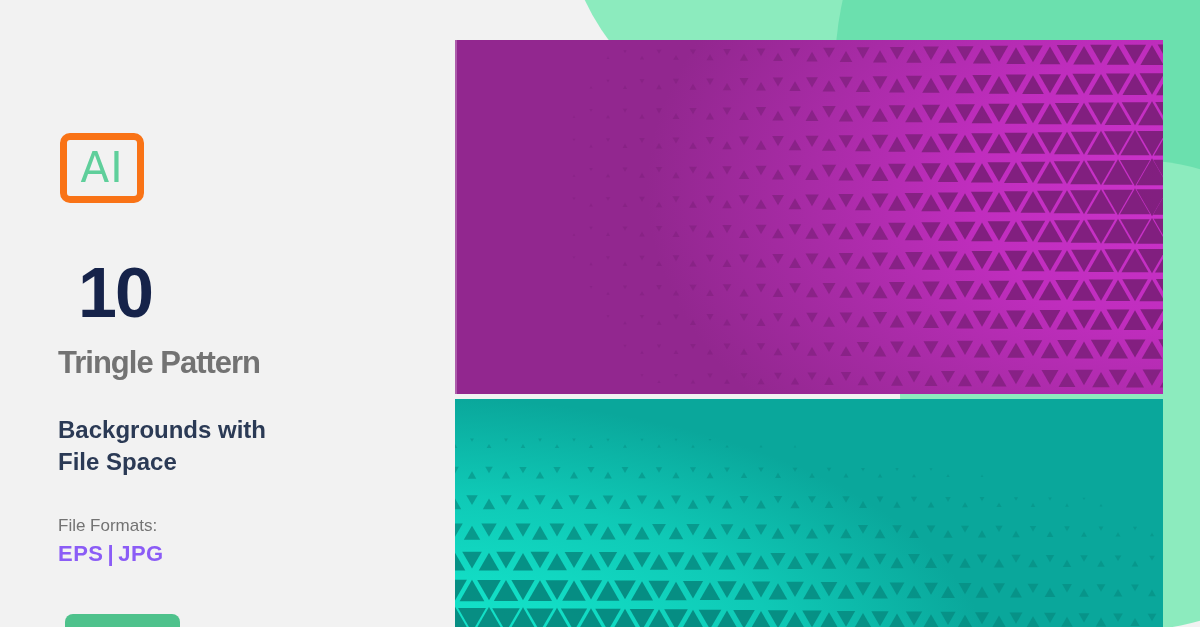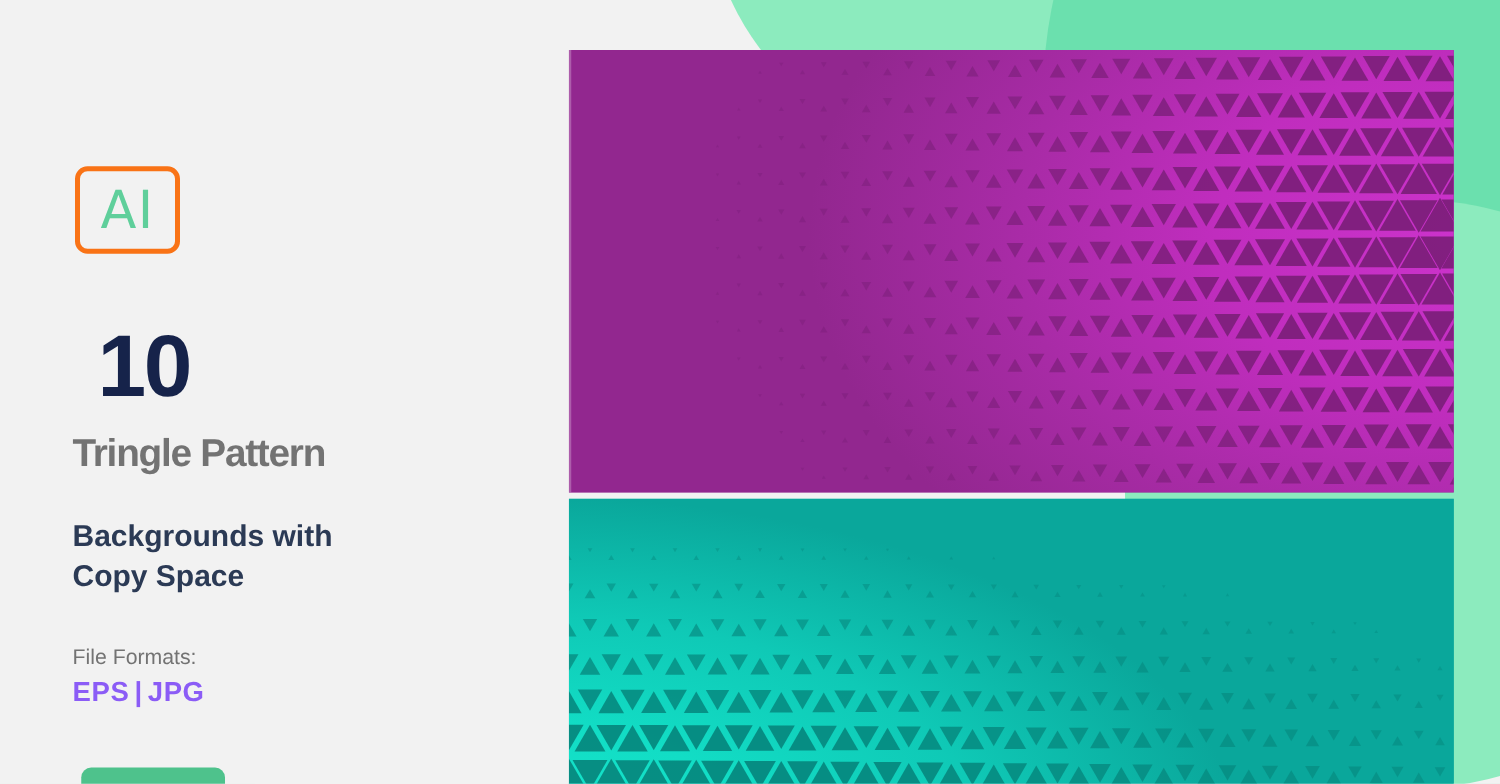--- a/index.html
+++ b/index.html
@@ -23,21 +23,21 @@
   .blob-light-2{
     left:900px;top:160px;width:470px;height:470px;
     background:#8cebbe;
   }
 
   
   .left-col{position:absolute;left:0;top:0;width:455px;height:627px;background:#f2f2f2;z-index:5;}
 
   .ai-badge{
     position:absolute;left:60px;top:133px;width:84px;height:70px;
-    border:4px solid #f97316;border-radius:10px;
+    border:7px solid #f97316;border-radius:10px;
     display:flex;align-items:center;justify-content:center;
     box-sizing:border-box;
   }
   .ai-badge span{
     color:#5fcf9b;font-size:42px;line-height:1;font-weight:400;
     letter-spacing:1px;font-family:"DejaVu Sans",sans-serif;
   }
 
   .headline-number{
     position:absolute;left:58px;top:258px;
@@ -1049,21 +1049,21 @@
   <div class="left-col">
 
     <div class="ai-badge">
       <span>AI</span>
     </div>
 
     <div class="headline-number">10</div>
     <div class="headline-main">Tringle Pattern</div>
     <div class="headline-sub">
       <div>Backgrounds with</div>
-      <div>Copy Space</div>
+      <div>File Space</div>
     </div>
 
     <div class="formats-label">File Formats:</div>
     <div class="formats-value">
       <span>EPS</span><span class="sep">|</span><span>JPG</span>
     </div>
 
     <div class="cta-pill"></div>
   </div>
 

